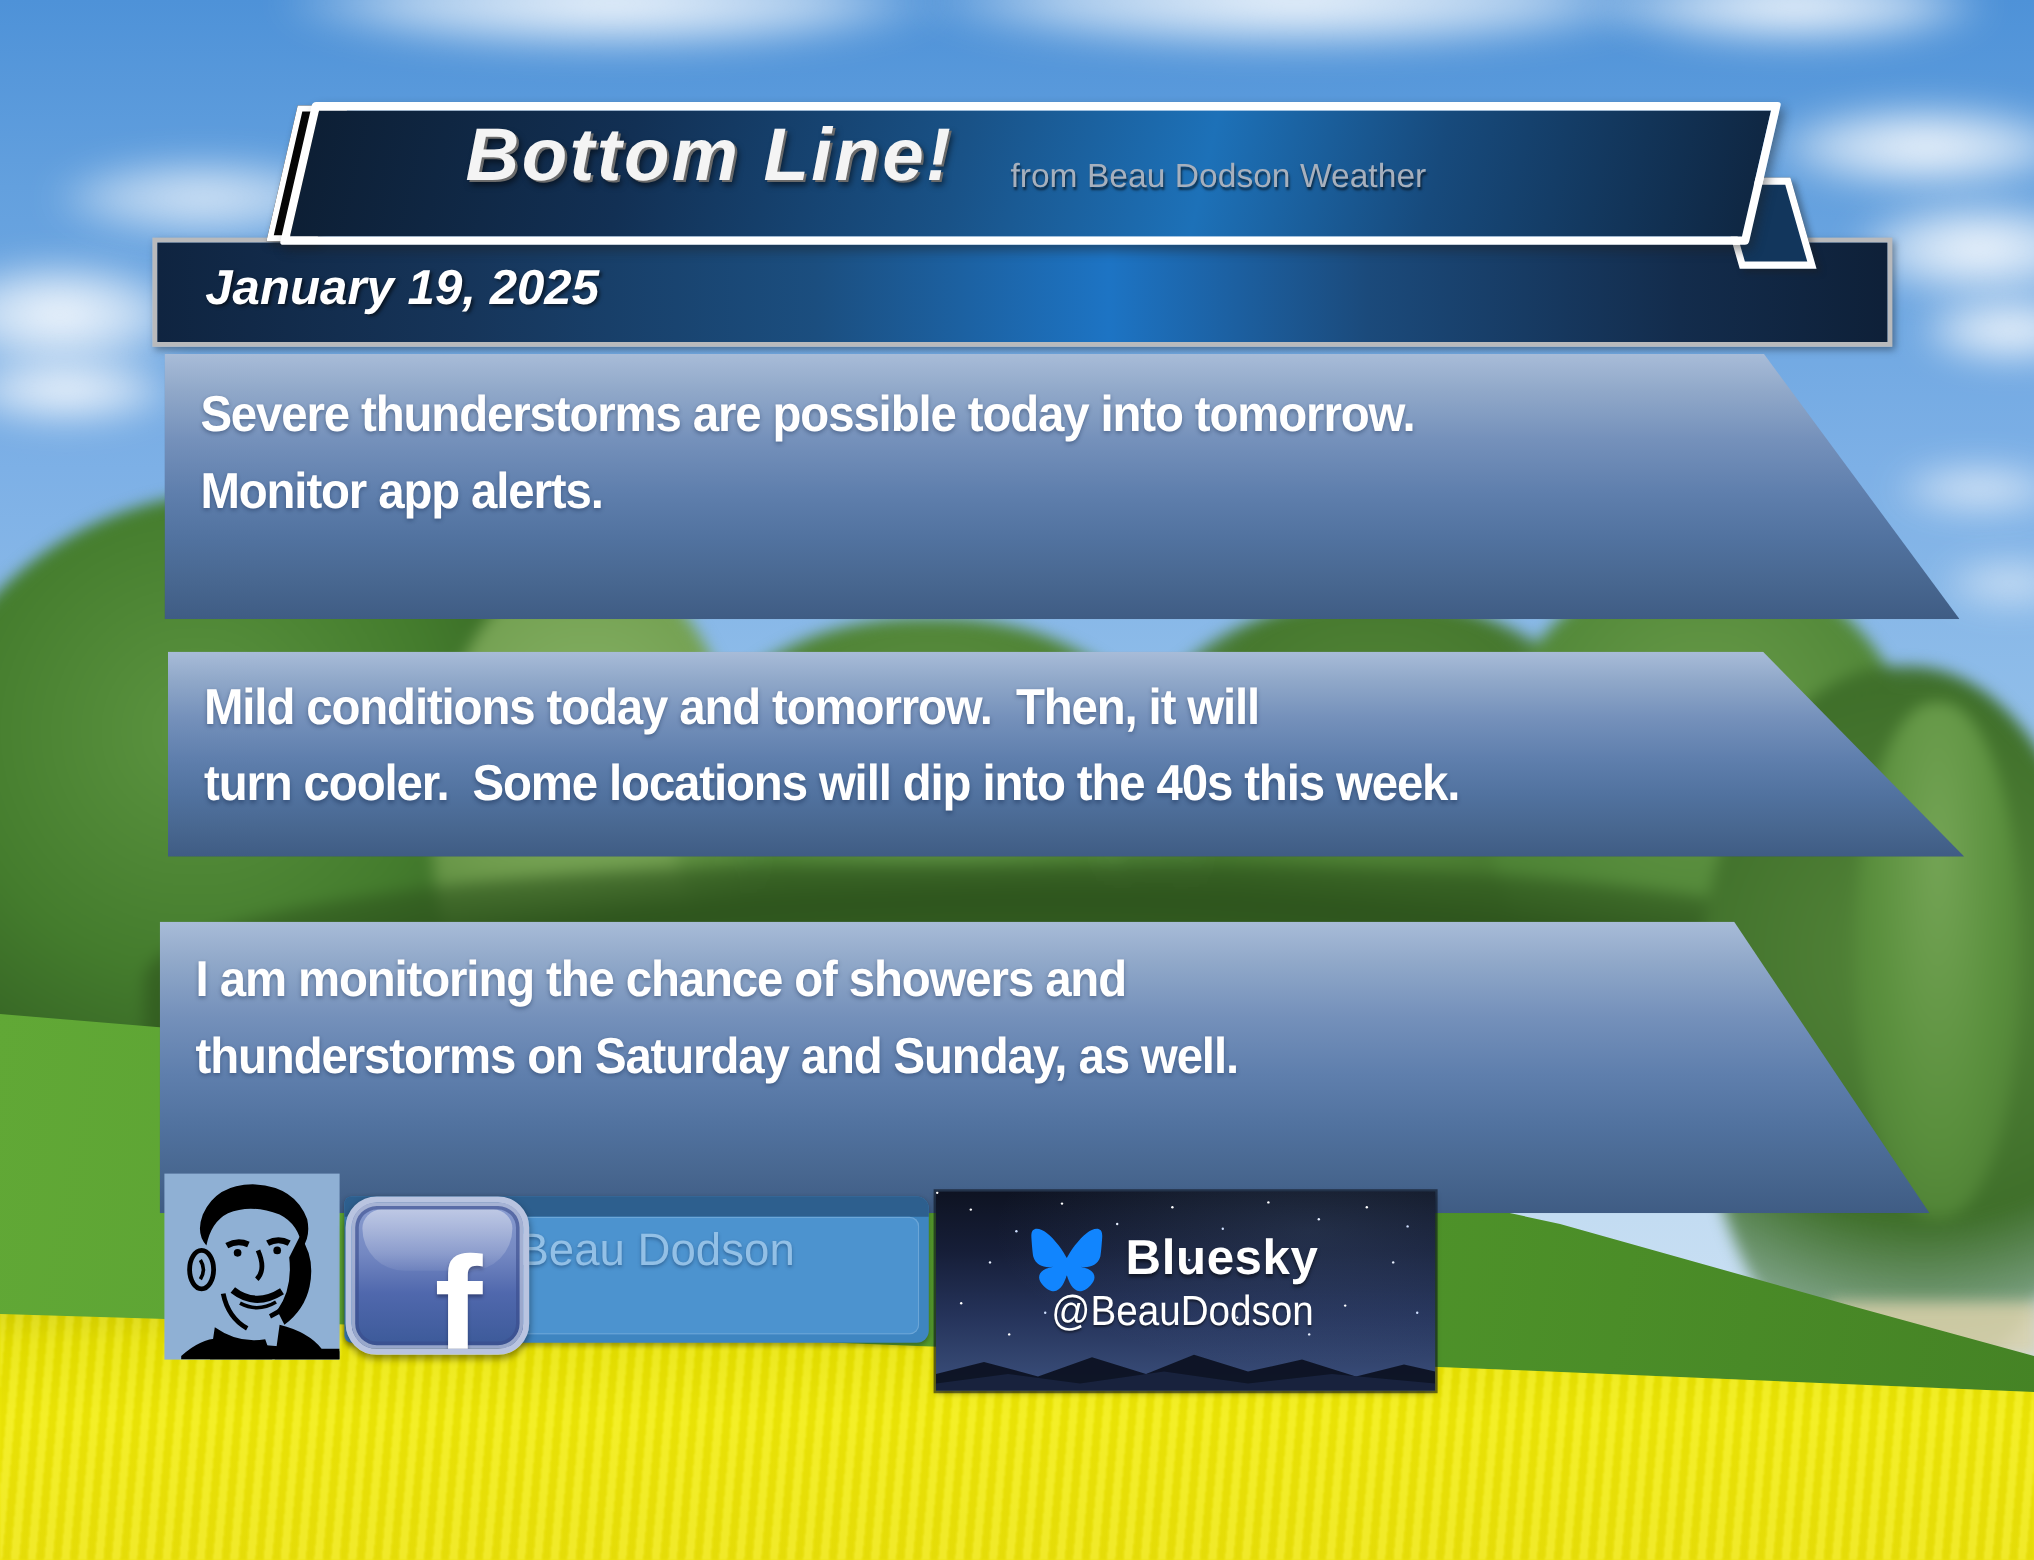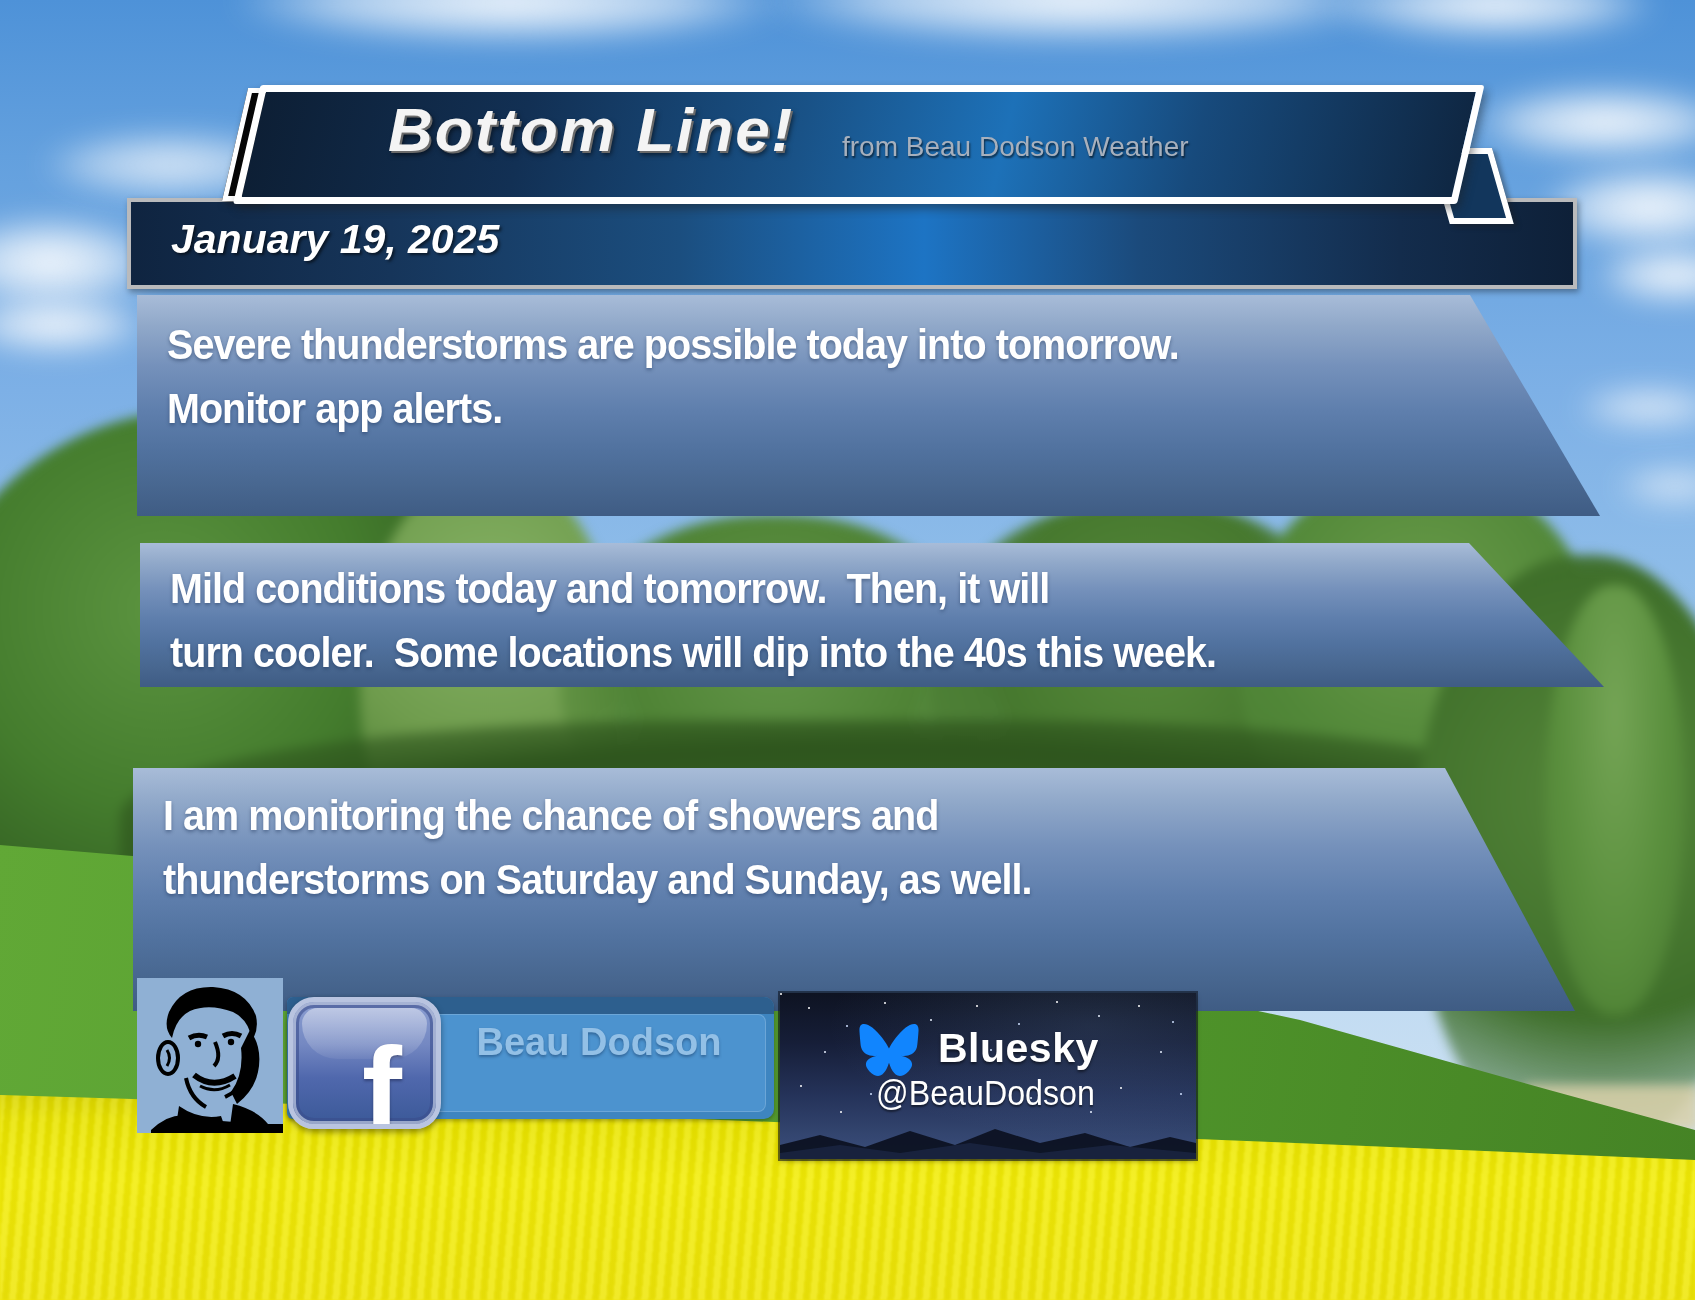--- a/index.html
+++ b/index.html
@@ -85,46 +85,46 @@
            background:linear-gradient(90deg,#0f2440 0%,#16355a 18%,#1b4e7f 38%,
                       #1d74c4 55%,#1b4a7b 70%,#132c4c 88%,#0e2038 100%);
            box-shadow:2px 3px 6px rgba(0,0,0,.35);}
   .date-text{position:absolute;left:40px;top:13px;font-size:41px;line-height:48px;
              font-weight:bold;font-style:italic;color:#fff;white-space:pre;
              text-shadow:2px 2px 3px rgba(0,0,0,.55);}
 
   
   .msg{position:absolute;z-index:5;filter:drop-shadow(0 5px 7px rgba(0,0,0,.35));
        background:linear-gradient(180deg,#a8bcd8 0%,#90a8c9 14%,#7591bb 32%,
-                  #5f7fad 52%,#51729f 70%,#486790 86%,#3f5c84 100%);}
+                  #5f7fad 52%,#51729f 70%,#486790 86%,#3f5c84 100%);padding-left:33px;}
   .m1{left:137px;top:295px;width:1463px;height:221px;
       clip-path:polygon(0 0,1333px 0,100% 100%,0 100%);}
-  .m2{left:140px;top:543px;width:1464px;height:144px;
+  .m2{left:140px;top:543px;width:1464px;height:171px;
       clip-path:polygon(0 0,1329px 0,100% 100%,0 100%);}
   .m3{left:133px;top:768px;width:1442px;height:243px;
       clip-path:polygon(0 0,1312px 0,100% 100%,0 100%);}
   .msg-text{position:absolute;left:30px;transform:scaleX(.94);transform-origin:left top;}
   .m1 .msg-text{top:18px;} .m2 .msg-text{top:14px;} .m3 .msg-text{top:16px;}
   .msg-line{margin:0;font-size:42px;line-height:64px;font-weight:bold;color:#fff;
             letter-spacing:-1px;white-space:pre;text-shadow:0 2px 4px rgba(15,35,70,.4);}
 
   
   .avatar{position:absolute;left:137px;top:978px;width:146px;height:155px;z-index:6;
           background:#8fb0d4;}
   .fb-banner{position:absolute;left:287px;top:997px;width:487px;height:122px;z-index:6;
              background:#3e85c0;border-radius:6px 10px 10px 6px;
              box-shadow:0 2px 4px rgba(0,0,0,.3);}
   .fb-banner::before{content:'';position:absolute;left:0;right:0;top:0;height:17px;
              background:#2d5f8e;border-radius:6px 10px 0 0;}
   .fb-inner{position:absolute;left:145px;top:17px;right:8px;bottom:7px;
             background:#4c93cf;border-radius:8px;
             box-shadow:inset 0 0 0 1px rgba(255,255,255,.18);}
-  .fb-label{position:absolute;left:145px;right:8px;top:22px;text-align:center;
+  .fb-label{position:absolute;left:145px;right:8px;top:22px;
             font-size:38px;line-height:46px;color:#93c0e6;
-            text-shadow:0 2px 3px rgba(20,50,90,.45);font-weight:bold;}
+            text-shadow:0 2px 3px rgba(20,50,90,.45);}
   .fb-label span{display:block;white-space:pre;}
   .fb-icon{position:absolute;left:288px;top:997px;width:143px;height:122px;z-index:7;
            border-radius:26px;border:5px solid #b9c4e0;overflow:hidden;
            background:linear-gradient(180deg,#8b9ed1 0%,#7488c2 35%,#5068ad 62%,#3b5998 100%);
            box-shadow:0 3px 6px rgba(0,0,0,.4),inset 0 0 0 3px rgba(230,236,250,.55),
                       inset 0 0 0 6px rgba(59,76,140,.6);}
   .fb-icon::before{content:'';position:absolute;left:6%;right:6%;top:5%;height:42%;
            background:linear-gradient(180deg,rgba(255,255,255,.45),rgba(255,255,255,.06));
            border-radius:18px 18px 40px 40px;}
   .fb-f{position:absolute;right:34px;bottom:-26px;font-size:120px;font-weight:bold;

